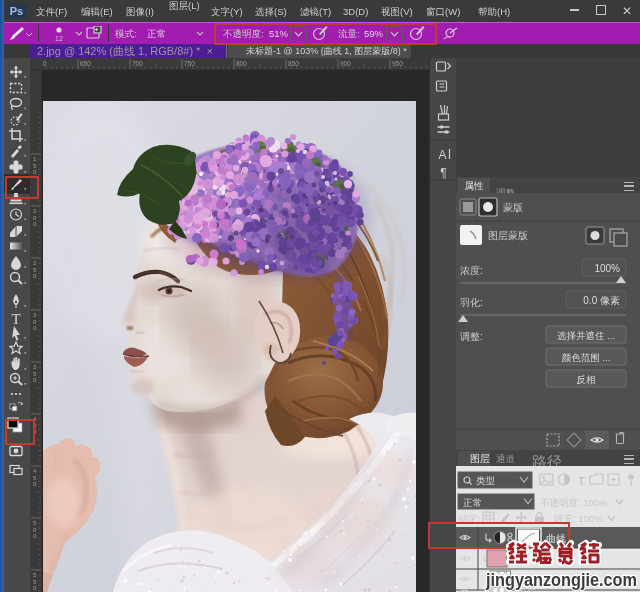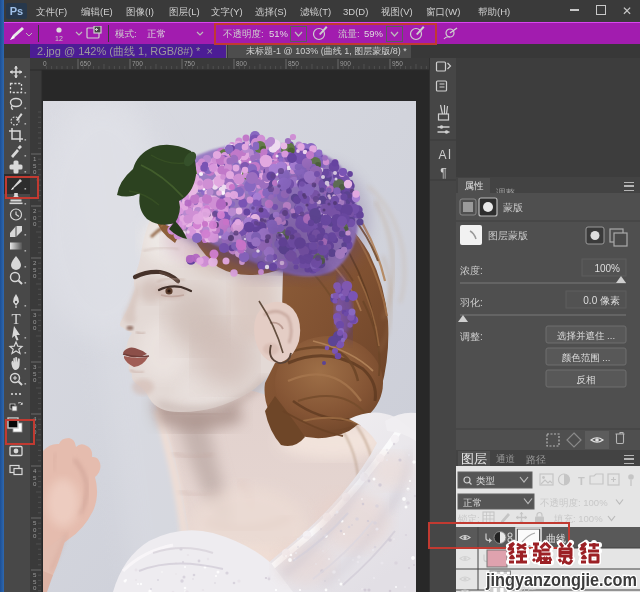--- a/index.html
+++ b/index.html
@@ -6,21 +6,21 @@
 .abs{position:absolute}
 .txt{color:#cfcfcf;font-size:9.5px;white-space:nowrap}
 </style></head>
 <body>
 
 <div class="abs" id="menubar" style="left:0;top:0;width:640px;height:22px;background:#3a3a3a;border-bottom:3px solid #d946ef">
   <div class="abs" style="left:6px;top:3px;width:21px;height:16px;background:#27384c;border-radius:2px;color:#9fc0e8;font-size:11px;font-weight:bold;text-align:center;line-height:16px">Ps</div>
   <div class="abs txt" style="left:36px;top:6px">文件(F)</div>
   <div class="abs txt" style="left:81px;top:6px">编辑(E)</div>
   <div class="abs txt" style="left:126px;top:6px">图像(I)</div>
-  <div class="abs txt" style="left:169px;top:6px">图层(L)</div>
+  <div class="abs txt" style="left:169px;top:0">图层(L)</div>
   <div class="abs txt" style="left:211px;top:6px">文字(Y)</div>
   <div class="abs txt" style="left:255px;top:6px">选择(S)</div>
   <div class="abs txt" style="left:300px;top:6px">滤镜(T)</div>
   <div class="abs txt" style="left:343px;top:6px">3D(D)</div>
   <div class="abs txt" style="left:381px;top:6px">视图(V)</div>
   <div class="abs txt" style="left:426px;top:6px">窗口(W)</div>
   <div class="abs txt" style="left:478px;top:6px">帮助(H)</div>
   <div class="abs" style="left:570px;top:9px;width:9px;height:2px;background:#c8c8c8"></div>
   <div class="abs" style="left:596px;top:5px;width:8px;height:8px;border:1.5px solid #c8c8c8"></div>
   <div class="abs" style="left:622px;top:4px;color:#c8c8c8;font-size:12px">✕</div>
@@ -1944,23 +1944,23 @@
             <path d="M-6 0 Q0 -4.5 6 0 Q0 4.5 -6 0 Z" fill="none" stroke="#e2e2e2" stroke-width="1.2"></path>
             <circle cx="0" cy="0" r="1.8" fill="#e2e2e2"></circle>
           </g>
           <g transform="translate(165,247)">
             <path d="M-4.5 -4 h9 M-3.5 -4 v8 q0 1.5 1 1.5 h5 q1 0 1 -1.5 v-8 M0 -4 v-1.5 h3 v1.5" transform="translate(-1,-2)" stroke="#b5b5b5" stroke-width="1.1" fill="none"></path>
           </g>
         </svg>
     </div>
 
     <div class="abs" style="left:0;top:392px;width:184px;height:16px;background:#434343">
-      <div class="abs" style="left:2px;top:1px;width:32px;height:15px;background:#4f4f4f;color:#e8e8e8;font-size:13px;text-align:center;line-height:15px">图层</div>
+      <div class="abs" style="left:2px;top:1px;width:32px;height:15px;background:#4f4f4f;color:#e8e8e8;font-size:10px;text-align:right;line-height:15px">图层</div>
       <div class="abs" style="left:40px;top:3px;color:#9a9a9a;font-size:9.5px">通道</div>
-      <div class="abs" style="left:70px;top:3px;color:#9a9a9a;font-size:10px">路径</div>
+      <div class="abs" style="left:76px;top:3px;color:#9a9a9a;font-size:15px">路径</div>
       <div class="abs" style="left:168px;top:5px;width:10px;height:7px;border-top:1.5px solid #b5b5b5;border-bottom:1.5px solid #b5b5b5">
           <div style="margin-top:2px;height:1.5px;background:#b5b5b5"></div>
         </div>
     </div>
     <div class="abs" style="left:0;top:408px;width:184px;height:126px;background:#e5e5e5" id="layerspanel">
       <svg class="abs" style="left:0;top:0" width="184" height="126" id="layersvg">
           <rect x="2" y="6" width="74" height="16" fill="#555555" stroke="#616161" stroke-width="1"></rect>
           <circle cx="11" cy="14" r="3" fill="none" stroke="#ccc" stroke-width="1.2"></circle>
           <path d="M13 16 l2.5 2.5" stroke="#ccc" stroke-width="1.2"></path>
           <text x="20" y="18" font-size="9.5" fill="#ddd" font-family="Liberation Sans">类型</text>

